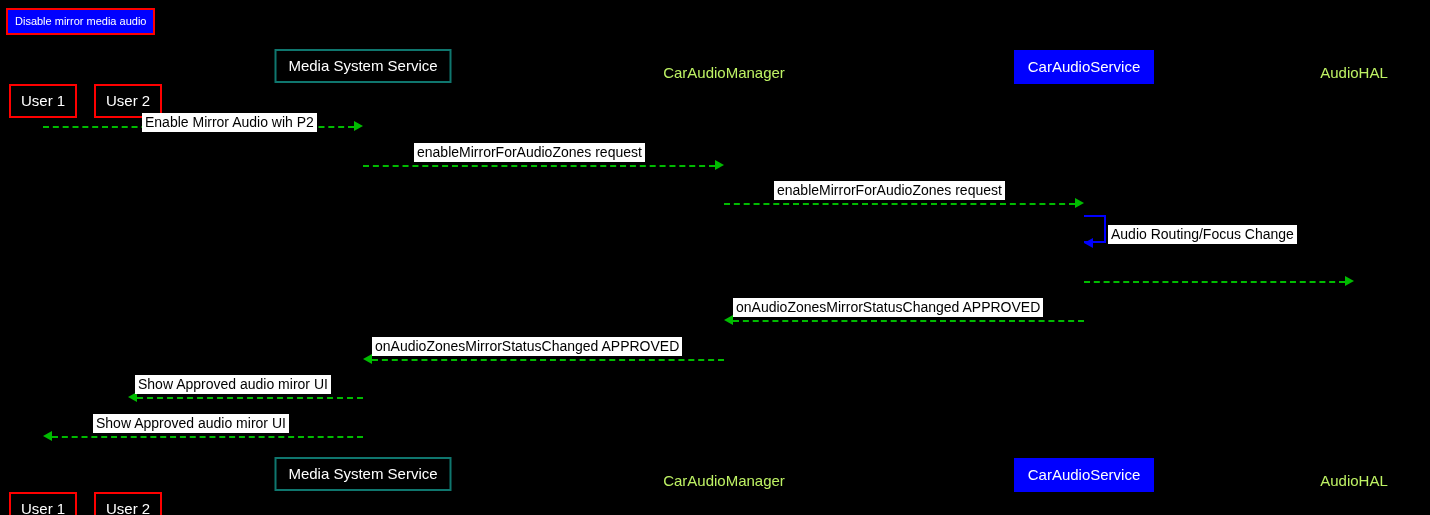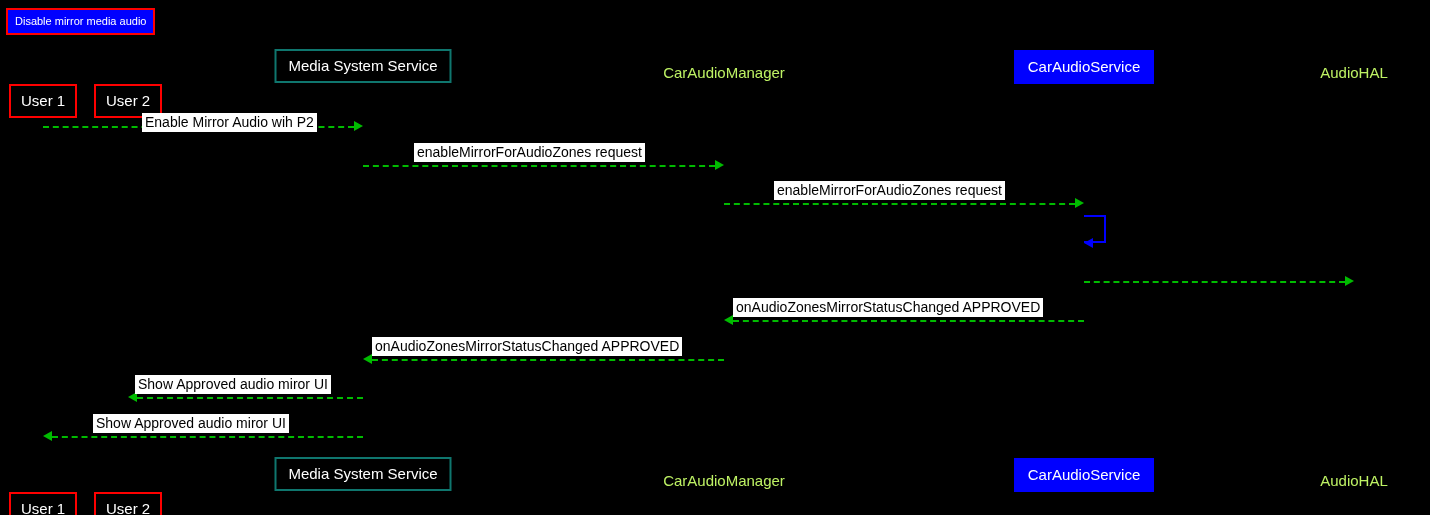--- a/index.html
+++ b/index.html
@@ -129,20 +129,21 @@
   <div class="arrow-line" style="left:363px; top:165px; width:352px;"></div>
   <div class="arrow-head right" style="left:715px; top:160px;"></div>
   <div class="msg-label" style="left:414px; top:143px;">enableMirrorForAudioZones request</div>
 
   <div class="arrow-line" style="left:724px; top:203px; width:351px;"></div>
   <div class="arrow-head right" style="left:1075px; top:198px;"></div>
   <div class="msg-label" style="left:774px; top:181px;">enableMirrorForAudioZones request</div>
 
   <div class="self-loop" style="left:1084px; top:215px; width:22px; height:28px;"></div>
   <div class="self-head" style="left:1084px; top:238px;"></div>
+  <div class="msg-label" style="left:1108px; top:225px;">Audio Routing/Focus Change</div>
 
   <div class="arrow-line" style="left:1084px; top:281px; width:261px;"></div>
   <div class="arrow-head right" style="left:1345px; top:276px;"></div>
 
   <div class="arrow-line" style="left:733px; top:320px; width:351px;"></div>
   <div class="arrow-head left" style="left:724px; top:315px;"></div>
   <div class="msg-label" style="left:733px; top:298px;">onAudioZonesMirrorStatusChanged APPROVED</div>
 
   <div class="arrow-line" style="left:372px; top:359px; width:352px;"></div>
   <div class="arrow-head left" style="left:363px; top:354px;"></div>

